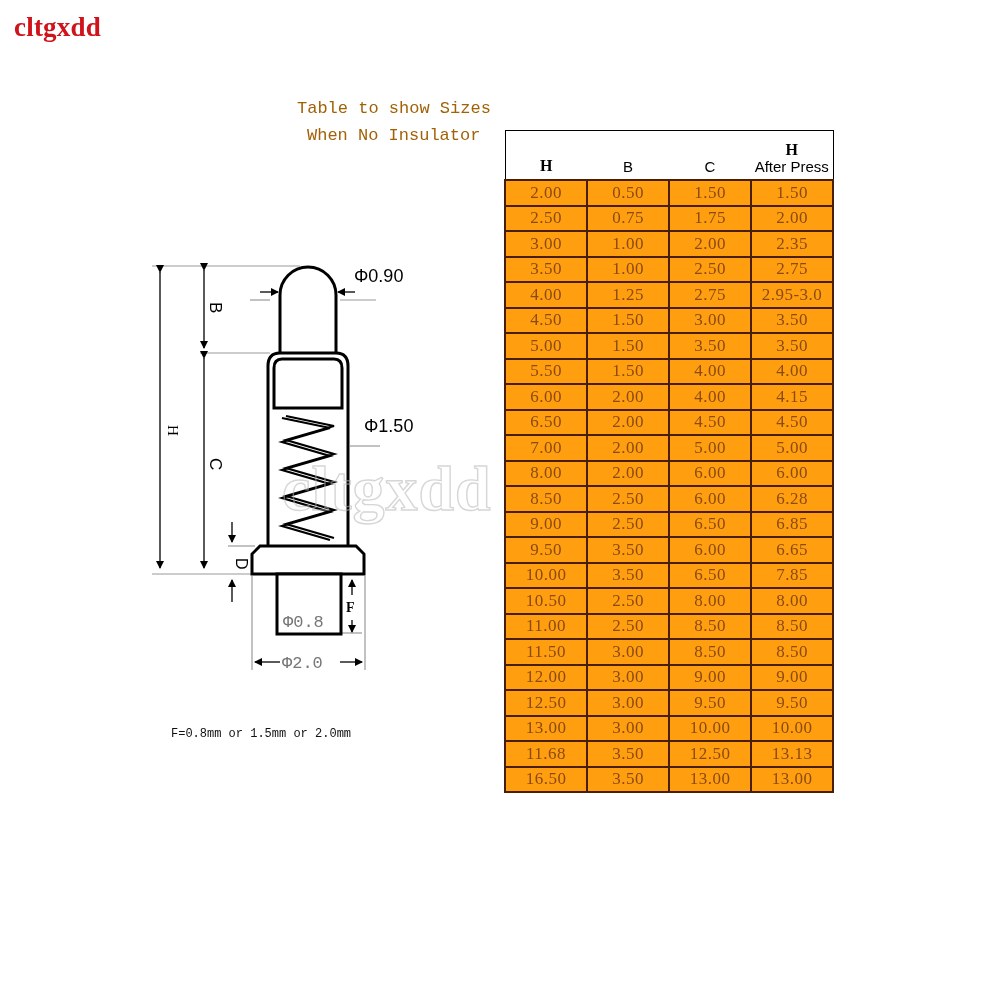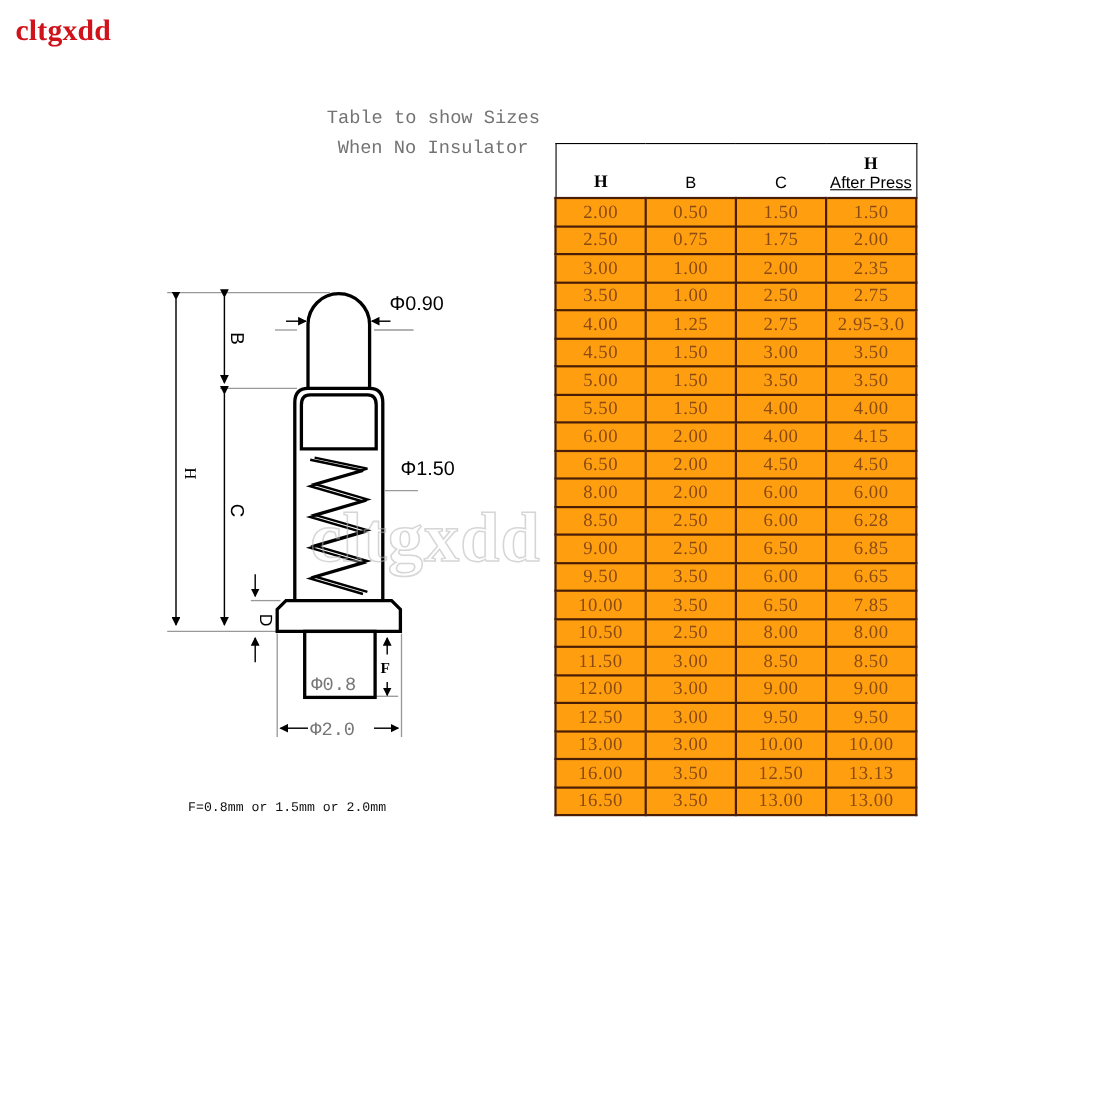--- a/index.html
+++ b/index.html
@@ -1,37 +1,37 @@
 <!DOCTYPE html>
 <html><head>
 <meta charset="utf-8">
 <style>
   html, body { margin: 0; padding: 0; background: #ffffff; }
   body { width: 1000px; height: 1000px; position: relative; overflow: hidden; font-family: "Liberation Serif", serif; }
 
   .brand { position: absolute; left: 14px; top: 12px; font-family: "Liberation Serif", serif; font-weight: bold; font-size: 27px; color: #d0121a; letter-spacing: 0.2px; }
 
-  .caption { position: absolute; font-family: "Liberation Mono", monospace; color: #737373; font-size: 17px; }
+  .caption { position: absolute; font-family: "Liberation Mono", monospace; color: #a16207; font-size: 17px; }
   .caption.l1 { left: 297px; top: 99px; }
   .caption.l2 { left: 307px; top: 126px; }
 
   .diagram { position: absolute; left: 140px; top: 250px; width: 320px; height: 430px; }
 
   .note { position: absolute; left: 171px; top: 727px; font-family: "Liberation Mono", monospace; font-size: 12px; color: #111; }
 
   .watermark { position: absolute; left: 282px; top: 452px; font-family: "Liberation Serif", serif; font-weight: bold; font-size: 64px; color: transparent; -webkit-text-stroke: 1.4px rgba(180,180,180,0.55); letter-spacing: 1px; pointer-events: none; }
 
   .table-wrap { position: absolute; left: 504px; top: 130px; width: 328px; }
   table.spec { border-collapse: collapse; width: 328px; table-layout: fixed; }
   table.spec thead th { background: #fff; height: 44px; border: none; font-weight: normal; vertical-align: bottom; padding: 0 0 4px 0; color: #000; }
   table.spec thead tr { border: 1.5px solid #000; border-bottom: none; }
   table.spec thead th.h-serif { font-family: "Liberation Serif", serif; font-weight: bold; font-size: 16px; }
   table.spec thead th.h-sans { font-family: "Liberation Sans", sans-serif; font-size: 15px; }
   table.spec thead th .top { display: block; font-family: "Liberation Serif", serif; font-weight: bold; font-size: 16px; line-height: 16px; }
-  table.spec thead th .bot { display: block; font-family: "Liberation Sans", sans-serif; font-size: 15px; line-height: 17px; white-space: nowrap; text-decoration: underline; }
+  table.spec thead th .bot { display: block; font-family: "Liberation Sans", sans-serif; font-size: 15px; line-height: 17px; white-space: nowrap; }
   table.spec tbody td { background: #ff9f10; border: 2px solid #4a1e06; height: 23.5px; padding: 0; text-align: center; font-family: "Liberation Serif", serif; font-size: 17px; color: #8a4a12; letter-spacing: 0.5px; }
   table.spec col.c1 { width: 82px; } table.spec col.c2 { width: 82px; } table.spec col.c3 { width: 82px; } table.spec col.c4 { width: 82px; }
 </style>
 </head>
 <body>
 
 <div class="brand">cltgxdd</div>
 
 <div class="caption l1">Table to show Sizes</div>
 <div class="caption l2">When No Insulator</div>
@@ -187,20 +187,26 @@
           <td>4.00</td>
           <td>4.15</td>
         </tr>
         <tr>
           <td>6.50</td>
           <td>2.00</td>
           <td>4.50</td>
           <td>4.50</td>
         </tr>
         <tr>
+          <td>7.00</td>
+          <td>2.00</td>
+          <td>5.00</td>
+          <td>5.00</td>
+        </tr>
+        <tr>
           <td>8.00</td>
           <td>2.00</td>
           <td>6.00</td>
           <td>6.00</td>
         </tr>
         <tr>
           <td>8.50</td>
           <td>2.50</td>
           <td>6.00</td>
           <td>6.28</td>
@@ -223,20 +229,26 @@
           <td>6.50</td>
           <td>7.85</td>
         </tr>
         <tr>
           <td>10.50</td>
           <td>2.50</td>
           <td>8.00</td>
           <td>8.00</td>
         </tr>
         <tr>
+          <td>11.00</td>
+          <td>2.50</td>
+          <td>8.50</td>
+          <td>8.50</td>
+        </tr>
+        <tr>
           <td>11.50</td>
           <td>3.00</td>
           <td>8.50</td>
           <td>8.50</td>
         </tr>
         <tr>
           <td>12.00</td>
           <td>3.00</td>
           <td>9.00</td>
           <td>9.00</td>
@@ -247,21 +259,21 @@
           <td>9.50</td>
           <td>9.50</td>
         </tr>
         <tr>
           <td>13.00</td>
           <td>3.00</td>
           <td>10.00</td>
           <td>10.00</td>
         </tr>
         <tr>
-          <td>16.00</td>
+          <td>11.68</td>
           <td>3.50</td>
           <td>12.50</td>
           <td>13.13</td>
         </tr>
         <tr>
           <td>16.50</td>
           <td>3.50</td>
           <td>13.00</td>
           <td>13.00</td>
         </tr>

